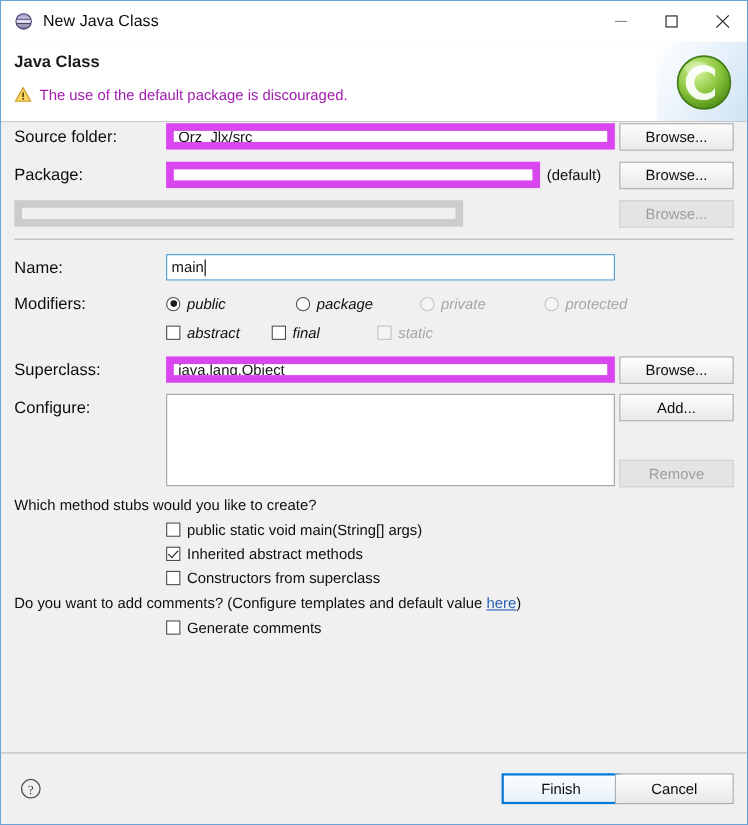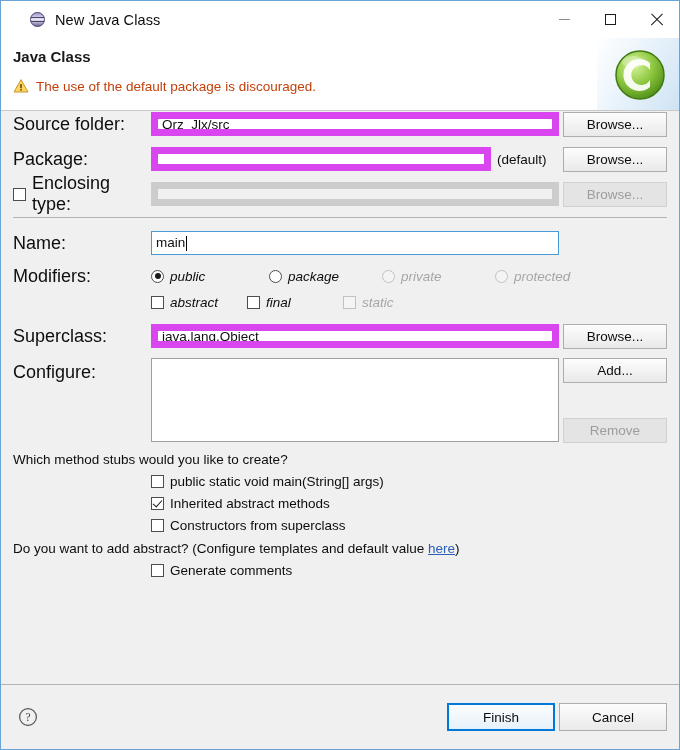--- a/index.html
+++ b/index.html
@@ -22,21 +22,20 @@
     color: #000000;
   }
 
   
   .titlebar {
     height: 37px;
     background: #ffffff;
     display: flex;
     align-items: center;
     position: relative;
-    padding-left: 16px;
   }
   .title-icon {
     width: 17px;
     height: 17px;
     margin-left: 12px;
     margin-right: 9px;
     flex: 0 0 auto;
   }
   .title-text {
     font-size: 14.5px;
@@ -101,21 +100,21 @@
     font-weight: bold;
     color: #1a1a1a;
   }
   .header-msg {
     position: absolute;
     left: 12px;
     top: 40px;
     display: flex;
     align-items: center;
     font-size: 13.5px;
-    color: #c2410c;
+    color: #a21caf;
   }
   .warn-icon {
     width: 16px;
     height: 16px;
     margin-right: 7px;
     flex: 0 0 auto;
   }
   .banner-art {
     position: absolute;
     right: 0;
@@ -140,21 +139,21 @@
 
   .row {
     display: flex;
     align-items: center;
     height: 26px;
     margin-bottom: 9px;
   }
   .lbl {
     width: 138px;
     flex: 0 0 auto;
-    font-size: 18px;
+    font-size: 15px;
     color: #0d0d0d;
   }
 
   .txt {
     height: 24px;
     box-sizing: border-box;
     border: 7px solid #d946ef;
     background: #ffffff;
     font-family: "Liberation Sans", sans-serif;
     font-size: 13.5px;
@@ -322,21 +321,21 @@
     width: 108px;
     box-sizing: border-box;
     font-family: "Liberation Sans", sans-serif;
     font-size: 13.5px;
     color: #0d0d0d;
     border: 1px solid #adadad;
     background: linear-gradient(#fdfdfd, #e9e9e9);
     cursor: default;
   }
   .fbtn.finish {
-    right: 124px;
+    right: 115px;
     border: 2px solid #0078d7;
     background: linear-gradient(#fbfdff, #e6f1fa);
   }
   .fbtn.cancel { right: 0px; margin-right: 12px; }
 </style>
 </head>
 <body>
 
 <div id="dialog">
 
@@ -406,24 +405,20 @@
     </div>
 
     <div class="row">
       <span class="lbl">Package:</span>
       <input class="txt pkg" type="text" value="" style="">
       <span class="paren">(default)</span>
       <button class="btn right-btn">Browse...</button>
     </div>
 
     <div class="row">
-      <span class="lbl" style="display:flex;align-items:center;">
-        <span class="cb"></span>
-        <span class="t" style="margin-left:6px;">Enclosing type:</span>
-      </span>
       <input class="txt wide disabled" type="text" disabled="" value="" style="">
       <button class="btn right-btn disabled">Browse...</button>
     </div>
 
     <div class="hr" style="margin:10px 0 12px 0;"></div>
 
     <div class="row">
       <span class="lbl">Name:</span>
       <div class="txt wide focused" style="display:flex;align-items:center;">
         <span>main</span>
@@ -493,21 +488,21 @@
     <div class="stub ckrow">
       <span class="cb checked"></span>
       <span class="t">Inherited abstract methods</span>
     </div>
     <div class="stub ckrow">
       <span class="cb"></span>
       <span class="t">Constructors from superclass</span>
     </div>
 
     <div class="section-q" style="margin-top:8px;margin-bottom:7px;">
-      <span>Do you want to add abstract? (Configure templates and default value </span><span class="link">here</span><span>)</span>
+      <span>Do you want to add comments? (Configure templates and default value </span><span class="link">here</span><span>)</span>
     </div>
     <div class="stub ckrow">
       <span class="cb"></span>
       <span class="t">Generate comments</span>
     </div>
   </div>
 
   <div class="footer">
     <span class="help-icon">
       <svg width="20" height="20" viewBox="0 0 20 20">

